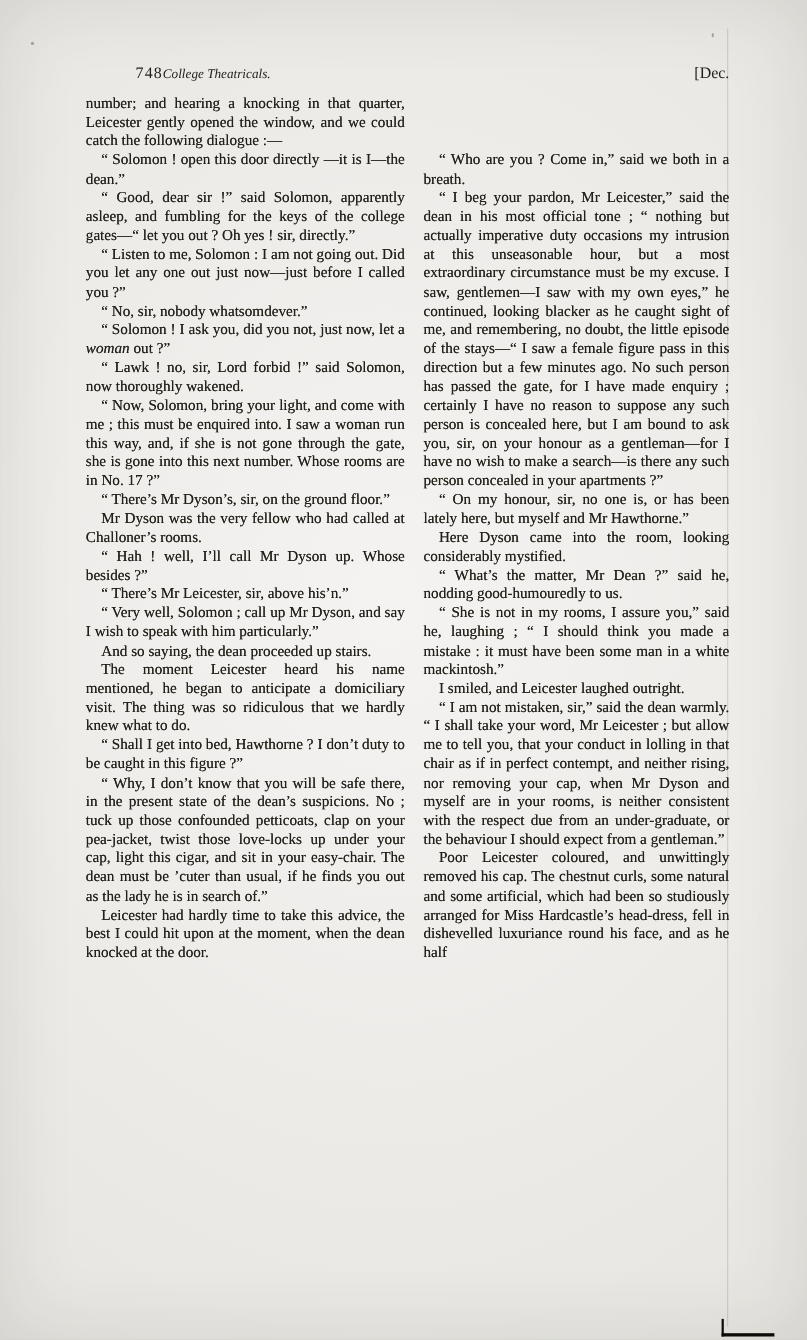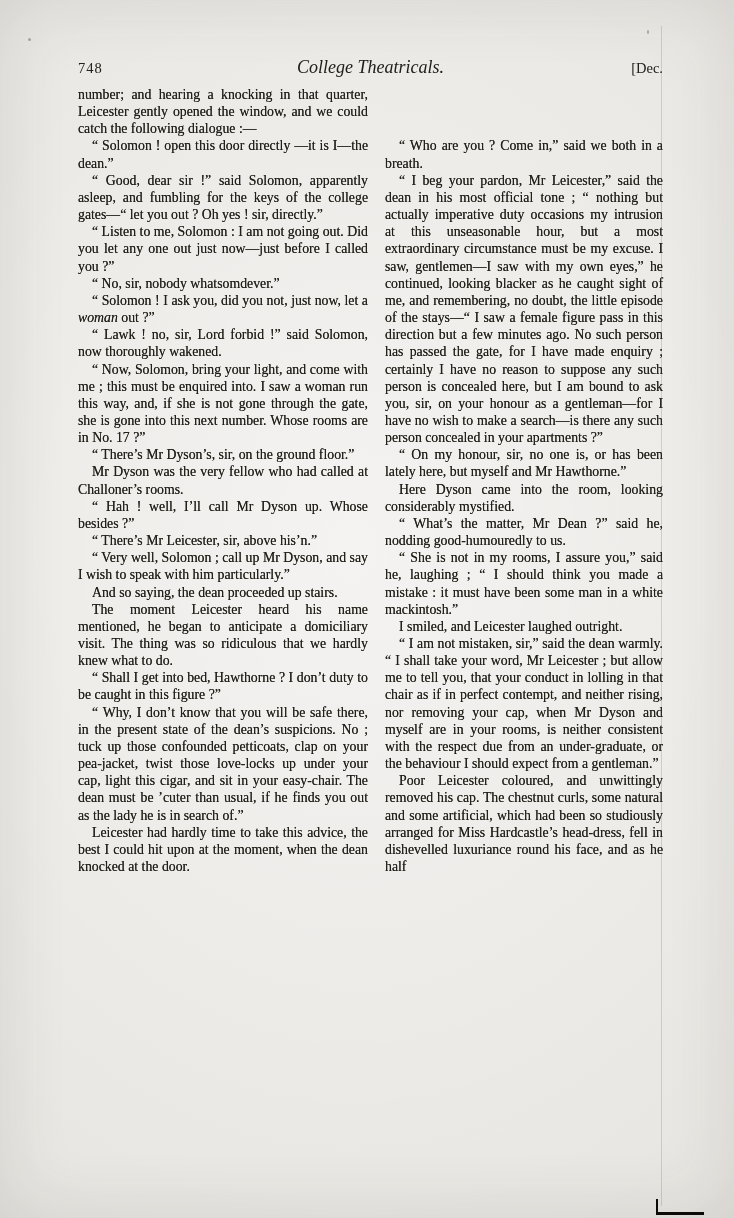--- a/index.html
+++ b/index.html
@@ -25,28 +25,27 @@
   }
   .page-header {
     display: flex;
     align-items: baseline;
     font-size: 14.5px;
     line-height: 18px;
     color: #232019;
   }
   .page-number {
     width: 70px;
-    text-align: left;
+    text-align: right;
     letter-spacing: 1px;
   }
   .page-title {
     flex: 1;
-    text-align: center;
     font-style: italic;
-    font-size: 18px;
+    font-size: 12px;
   }
   .issue-label {
     width: 70px;
     text-align: right;
   }
   .columns {
     display: flex;
     gap: 17px;
     margin-top: 9px;
     align-items: flex-end;

